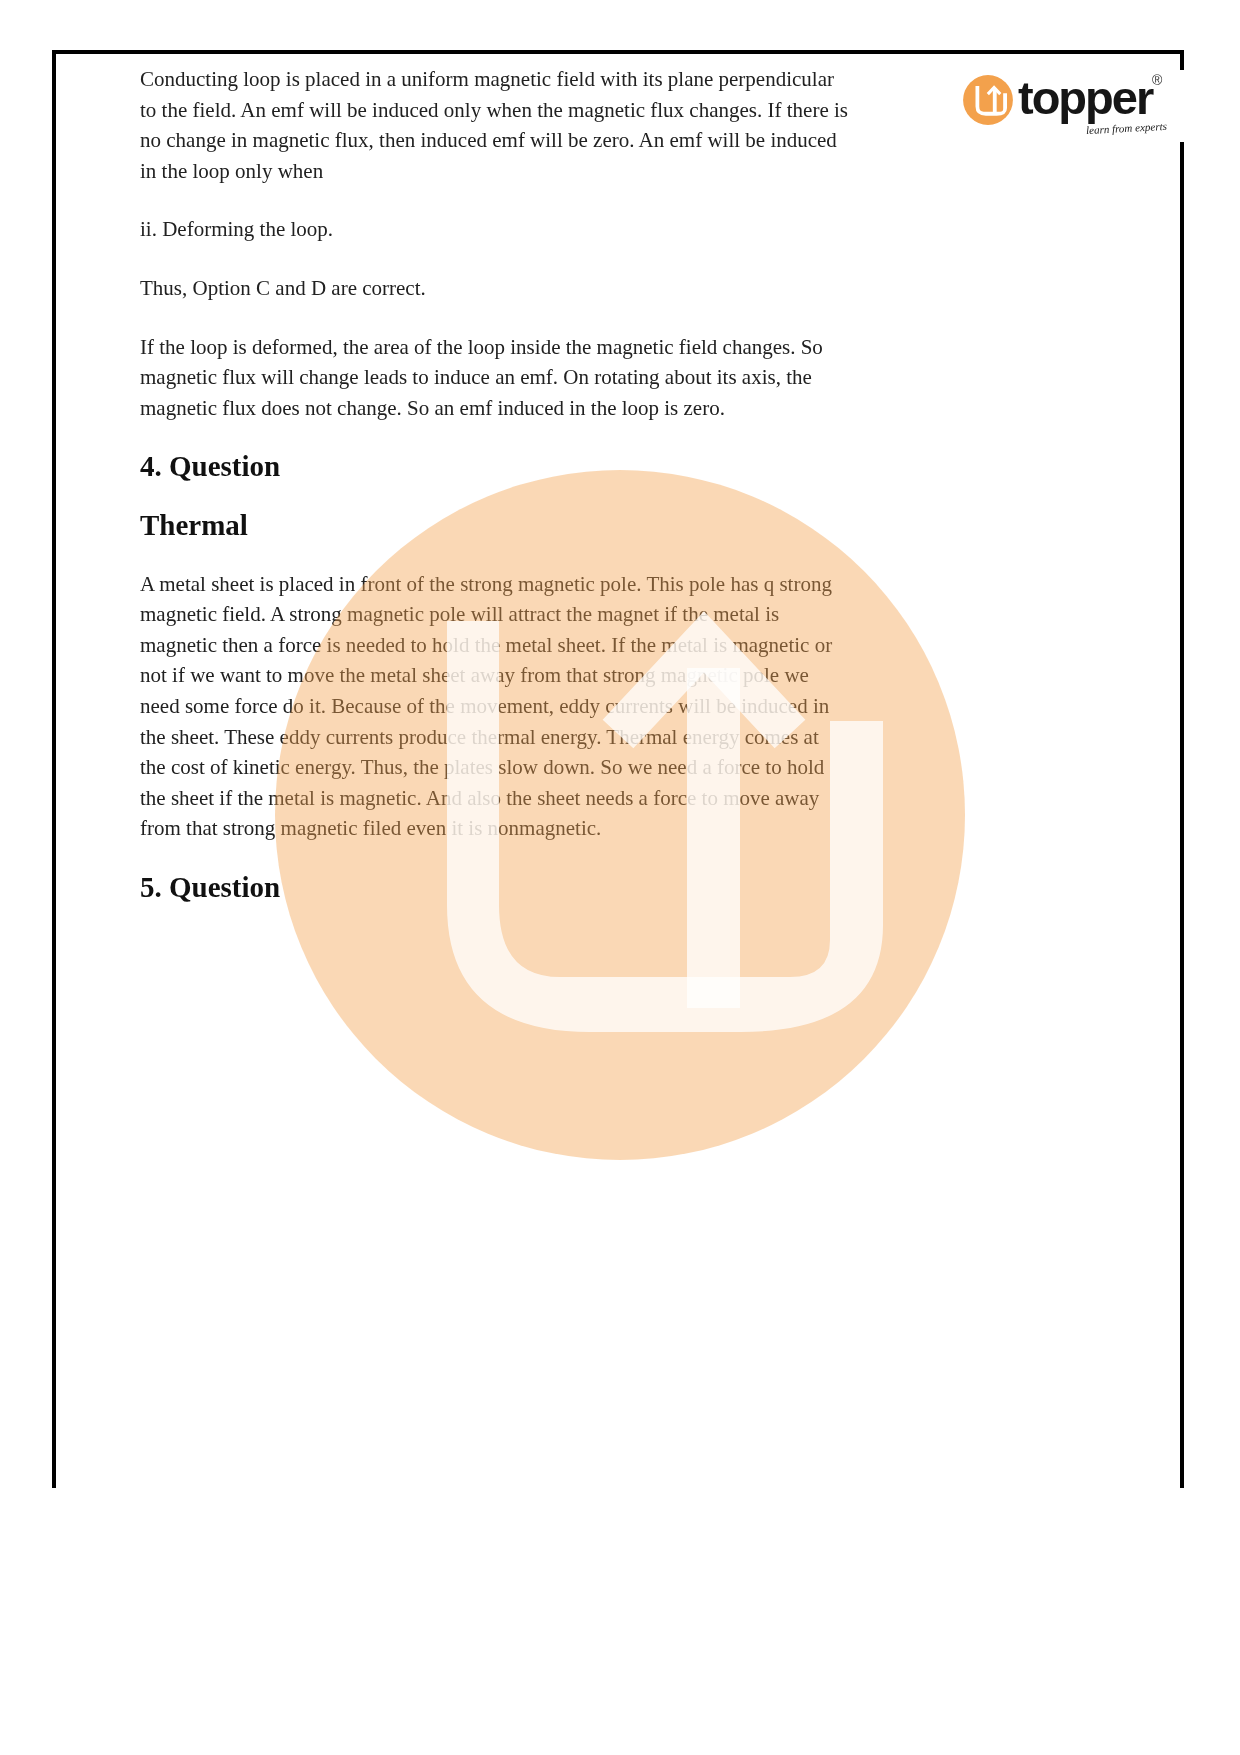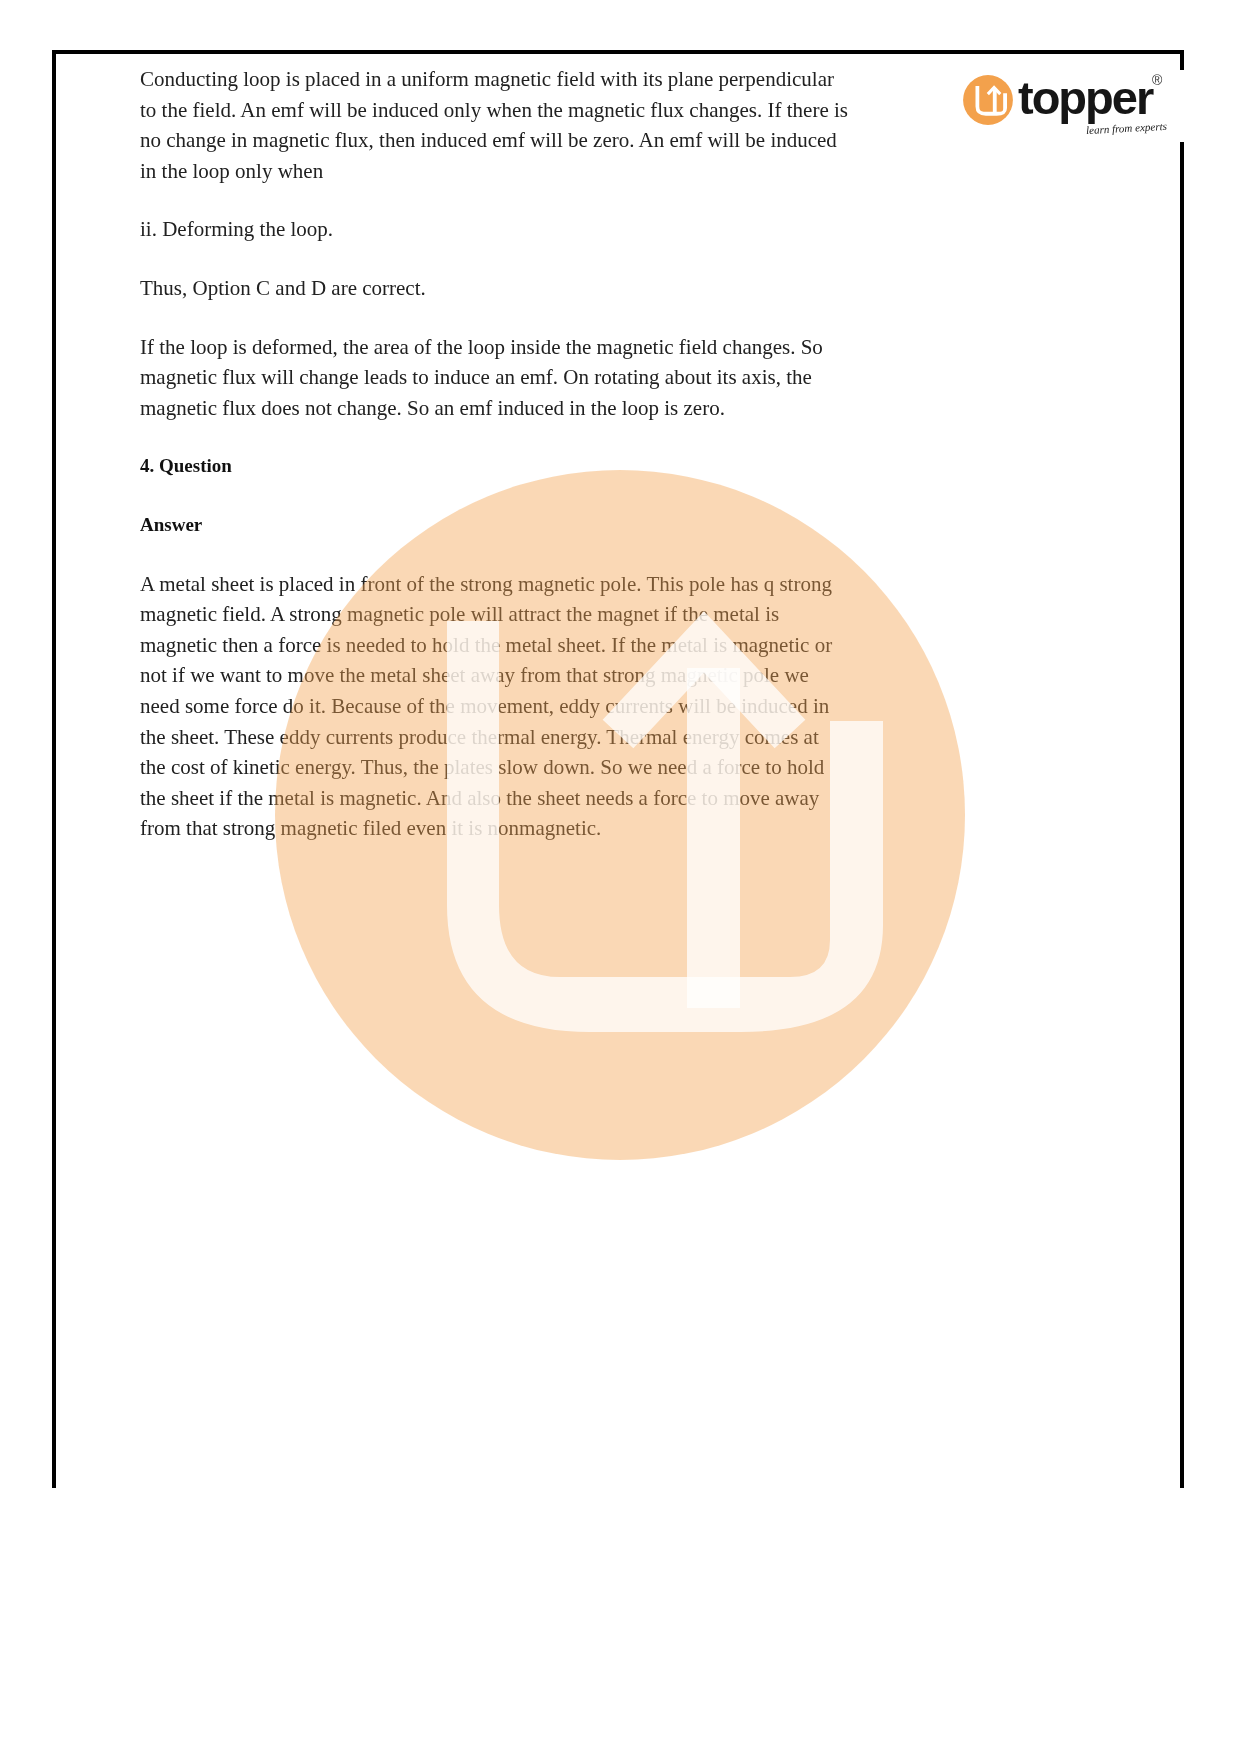--- a/index.html
+++ b/index.html
@@ -12,21 +12,21 @@
     border:4px solid #000000; box-sizing:border-box;
   }
   .content {
     position:absolute; left:140px; top:64px; width:900px; color:#212121;
   }
   .para {
     margin:0 0 28px 0; font-size:21px; line-height:30.6px;
     white-space:pre; color:#212121;
   }
   .heading {
-    margin:0 0 28px 0; font-size:19px; line-height:30.6px;
+    margin:0 0 28px 0; font-size:29px; line-height:30.6px;
     font-weight:bold; color:#111111; white-space:pre;
   }
   
   .watermark {
     position:absolute; left:275px; top:470px; width:690px; height:690px;
     pointer-events:none; z-index:5;
   }
   
   .logo {
     position:absolute; left:958px; top:70px; width:228px; height:72px;
@@ -59,30 +59,31 @@
     <p class="para">Conducting loop is placed in a uniform magnetic field with its plane perpendicular
 to the field. An emf will be induced only when the magnetic flux changes. If there is
 no change in magnetic flux, then induced emf will be zero. An emf will be induced
 in the loop only when</p>
     <p class="para">ii. Deforming the loop.</p>
     <p class="para">Thus, Option C and D are correct.</p>
     <p class="para">If the loop is deformed, the area of the loop inside the magnetic field changes. So
 magnetic flux will change leads to induce an emf. On rotating about its axis, the
 magnetic flux does not change. So an emf induced in the loop is zero.</p>
     <p class="heading">4. Question</p>
-    <p class="heading">Answer</p>
+    <p class="heading">Thermal</p>
     <p class="para">A metal sheet is placed in front of the strong magnetic pole. This pole has q strong
 magnetic field. A strong magnetic pole will attract the magnet if the metal is
 magnetic then a force is needed to hold the metal sheet. If the metal is magnetic or
 not if we want to move the metal sheet away from that strong magnetic pole we
 need some force do it. Because of the movement, eddy currents will be induced in
 the sheet. These eddy currents produce thermal energy. Thermal energy comes at
 the cost of kinetic energy. Thus, the plates slow down. So we need a force to hold
 the sheet if the metal is magnetic. And also the sheet needs a force to move away
 from that strong magnetic filed even it is nonmagnetic.</p>
+    <p class="heading">5. Question</p>
   </div>
 
   <svg class="watermark" viewBox="275 470 690 690" xmlns="http://www.w3.org/2000/svg" aria-hidden="true">
     <circle cx="620" cy="815" r="345" fill="rgba(244,163,78,0.42)"></circle>
     <g fill="rgba(255,255,255,0.75)">
       <path d="M447 621 L447 905 Q447 1032 590 1032 L740 1032 Q883 1032 883 925
                L883 721 L830 721 L830 940 Q830 977 790 977 L560 977
                Q499 977 499 905 L499 621 Z"></path>
       <rect x="687" y="668" width="53" height="340"></rect>
       <path d="M618 734 L704 642 L790 734" fill="none" stroke="rgba(255,255,255,0.75)" stroke-width="42"></path>

